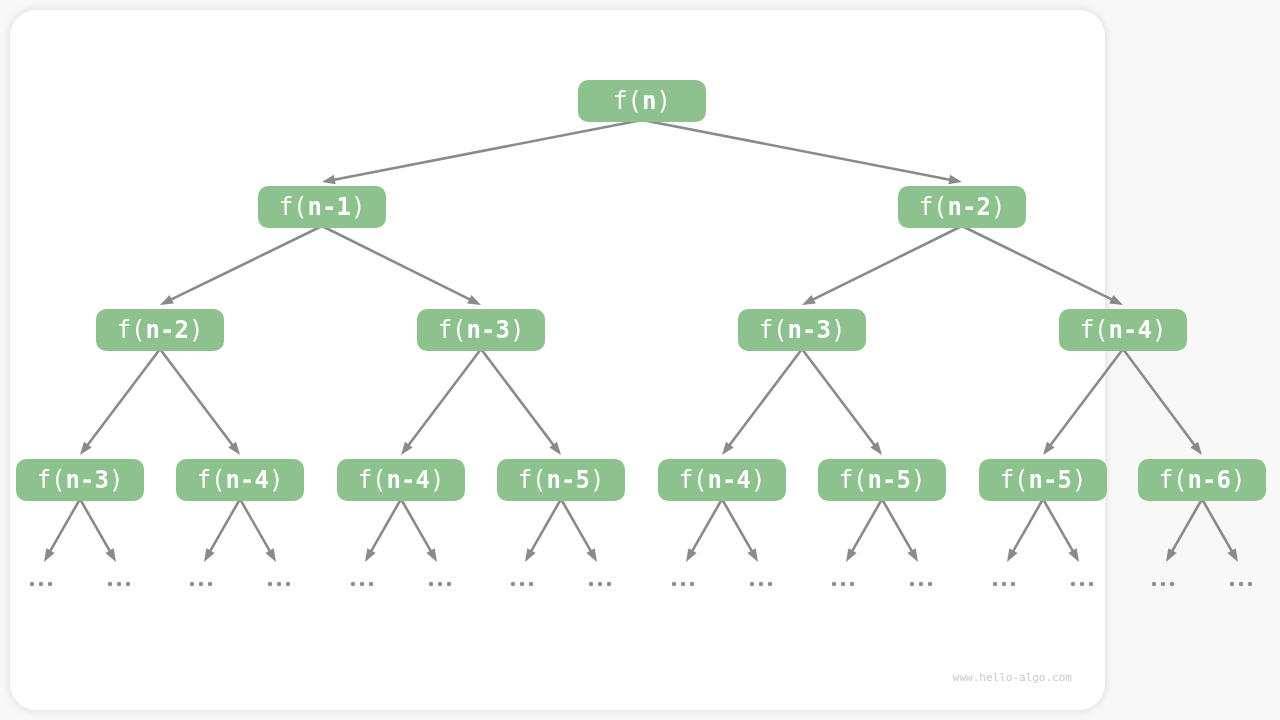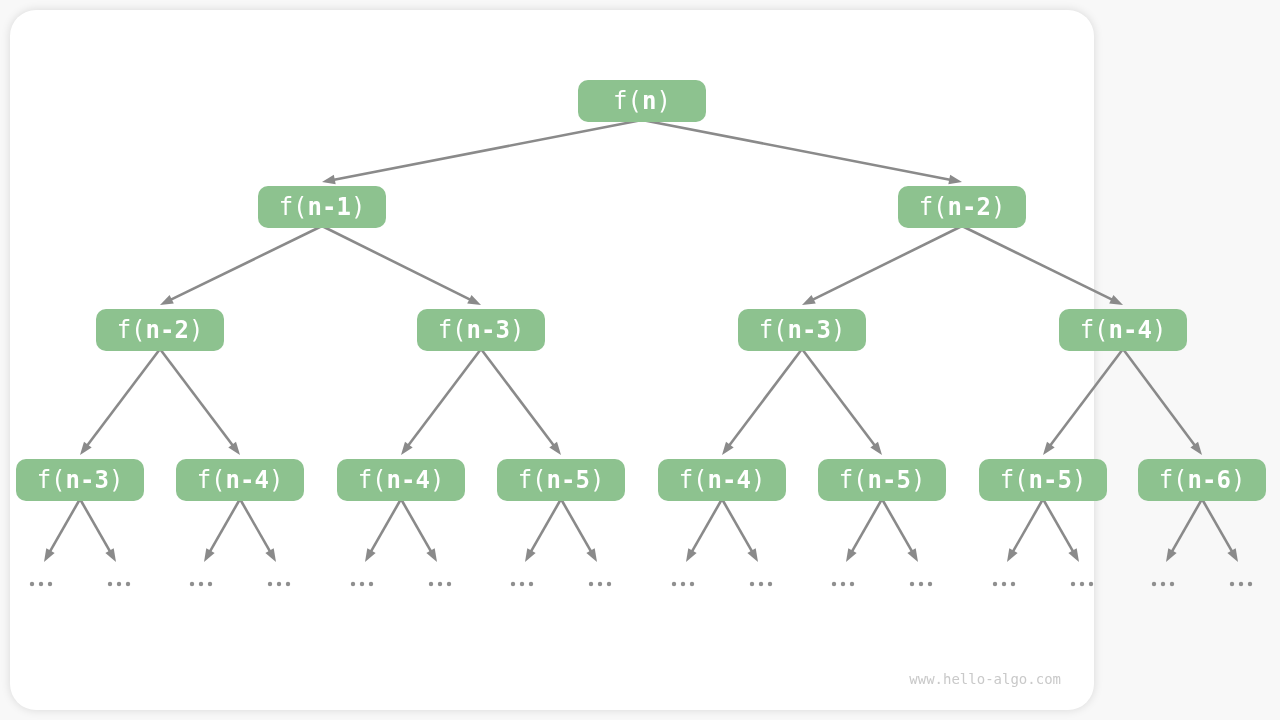--- a/index.html
+++ b/index.html
@@ -8,20 +8,21 @@
     width: 1280px;
     height: 720px;
     background: var(--page-bg, #f8f8f8);
     font-family: "DejaVu Sans Mono", "Liberation Mono", monospace;
     overflow: hidden;
   }
   .stage {
     position: relative;
     width: 1104px;
     height: 720px;
+    padding-left: 11px;
   }
   .card {
     position: absolute;
     left: 10px;
     top: 10px;
     right: 10px;
     bottom: 10px;
     background: var(--card-bg, #ffffff);
     border-radius: 26px;
     box-shadow: 0 0 10px rgba(0,0,0,0.13);
@@ -52,21 +53,21 @@
     stroke: none;
   }
   .ellipsis-dot {
     fill: var(--dot-color, #8f8f8f);
   }
   .watermark {
     position: absolute;
     right: 43px;
     top: 671px;
     font-family: "DejaVu Sans Mono", "Liberation Mono", monospace;
-    font-size: 14px;
+    font-size: 11px;
     letter-spacing: 0px;
     color: var(--watermark-color, #c9c9c9);
     user-select: none;
     text-align: center;
   }
 </style>
 </head>
 <body>
 
 <div class="stage">

